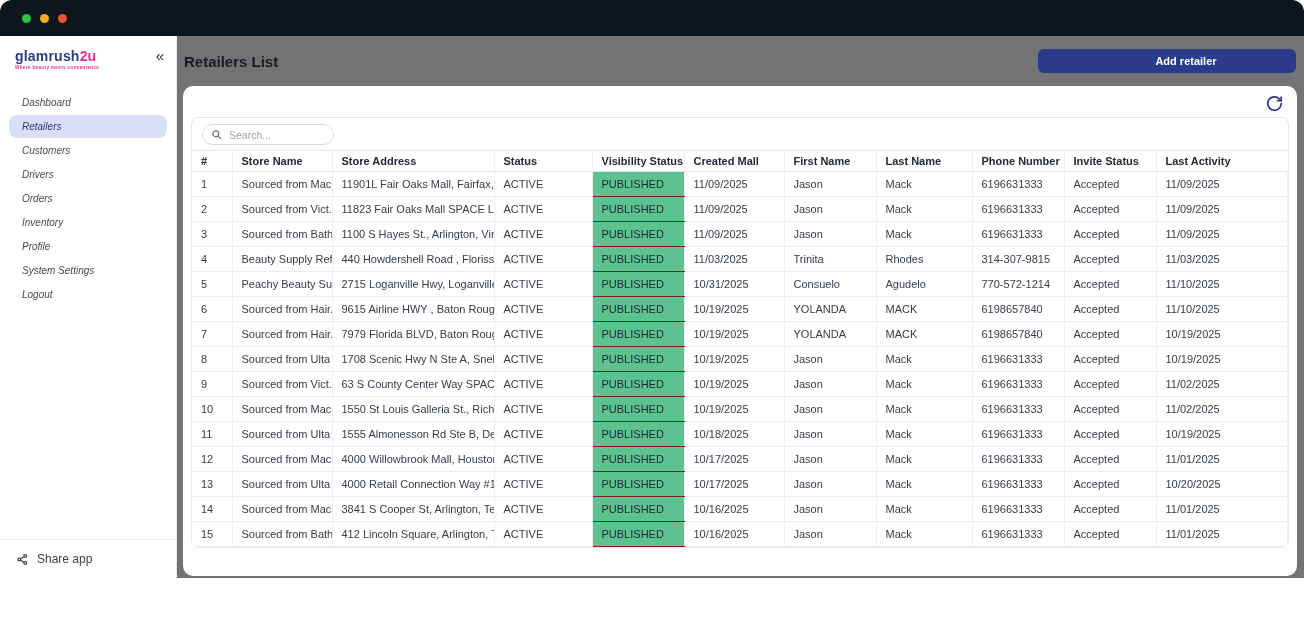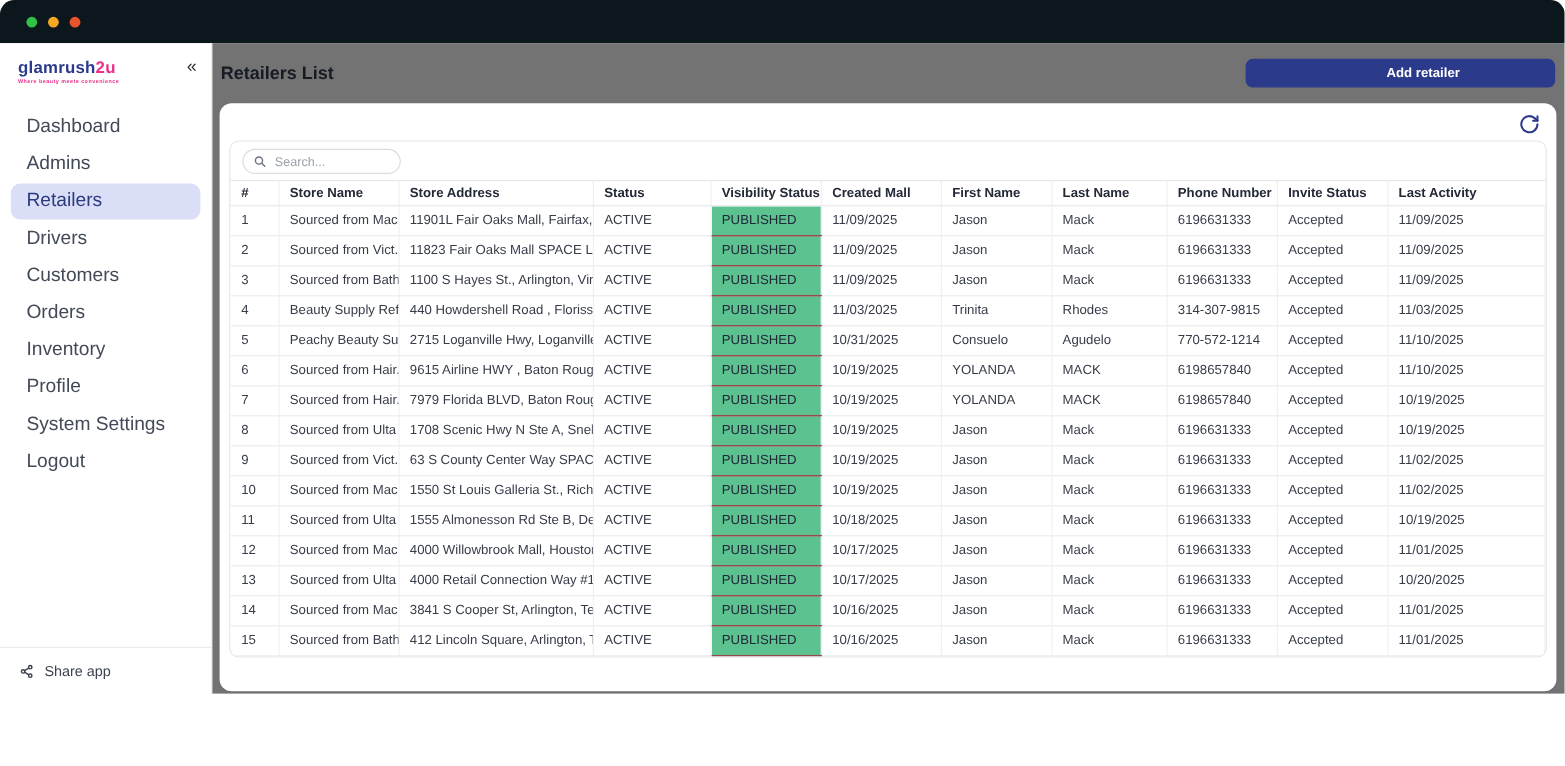--- a/index.html
+++ b/index.html
@@ -22,21 +22,21 @@
 
   
   .sidebar { width:177px; background:#fff; border-right:1px solid #e8eaee; display:flex; flex-direction:column; }
   .sidebar-top { display:flex; justify-content:space-between; align-items:flex-start; padding:13px 12px 8px 15px; }
   .brand-line { font-size:14px; font-weight:800; letter-spacing:.2px; line-height:14px; }
   .brand { color:var(--accent,#2c3a8c); }
   .brand2 { color:var(--brand_pink,#ec2f8a); }
   .tagline { font-size:4.5px; color:var(--brand_pink,#ec2f8a); letter-spacing:.4px; margin-top:2px; font-weight:700; }
   .collapse { font-size:15px; color:#2b3036; cursor:pointer; line-height:14px; }
   .nav { padding:12px 9px 0 9px; }
-  .nav-item { font-size:16px; color:#434a57; padding:6px 13px; border-radius:8px; margin:1px 0; cursor:pointer; white-space:nowrap; }
+  .nav-item { font-size:10px; color:#434a57; padding:6px 13px; border-radius:8px; margin:1px 0; cursor:pointer; white-space:nowrap;font-style:italic; }
   .nav-item.active { background:var(--active_bg,#dadef7); color:#2c3a7e; }
   .sidebar-footer { margin-top:auto; border-top:1px solid #e9ebef; padding:12px 16px; display:flex; align-items:center; gap:8px; font-size:12px; color:#3c434f; cursor:pointer; }
   .sidebar-footer svg { display:block; }
 
   
   .main { flex:1; background:#737373; padding:13px 7px 0 6px; overflow:hidden; }
   .main-header { display:flex; justify-content:space-between; align-items:center; margin:0 1px 13px 1px; }
   .page-title { font-size:15px; font-weight:700; color:#161b24; }
   .add-btn { width:258px; height:24px; background:var(--accent,#2c3a8c); color:#fff; border:none; border-radius:6px; font-size:11px; font-weight:700; font-family:inherit; cursor:pointer;padding-left:44px; }
 
@@ -80,24 +80,23 @@
           <div class="brand-line">
             <span class="brand">glamrush</span><span class="brand2">2u</span>
           </div>
           <div class="tagline">Where beauty meets convenience</div>
         </div>
         <span class="collapse">«</span>
       </div>
 
       <nav class="nav">
           <div class="nav-item">Dashboard</div>
-          <div class="nav-item">Admins</div>
           <div class="nav-item active">Retailers</div>
+          <div class="nav-item">Customers</div>
           <div class="nav-item">Drivers</div>
-          <div class="nav-item">Customers</div>
           <div class="nav-item">Orders</div>
           <div class="nav-item">Inventory</div>
           <div class="nav-item">Profile</div>
           <div class="nav-item">System Settings</div>
           <div class="nav-item">Logout</div>
         </nav>
 
       <div class="sidebar-footer">
         <span>
           <svg width="13" height="13" viewBox="0 0 24 24" fill="none" stroke="#3c434f" stroke-width="2.2">

